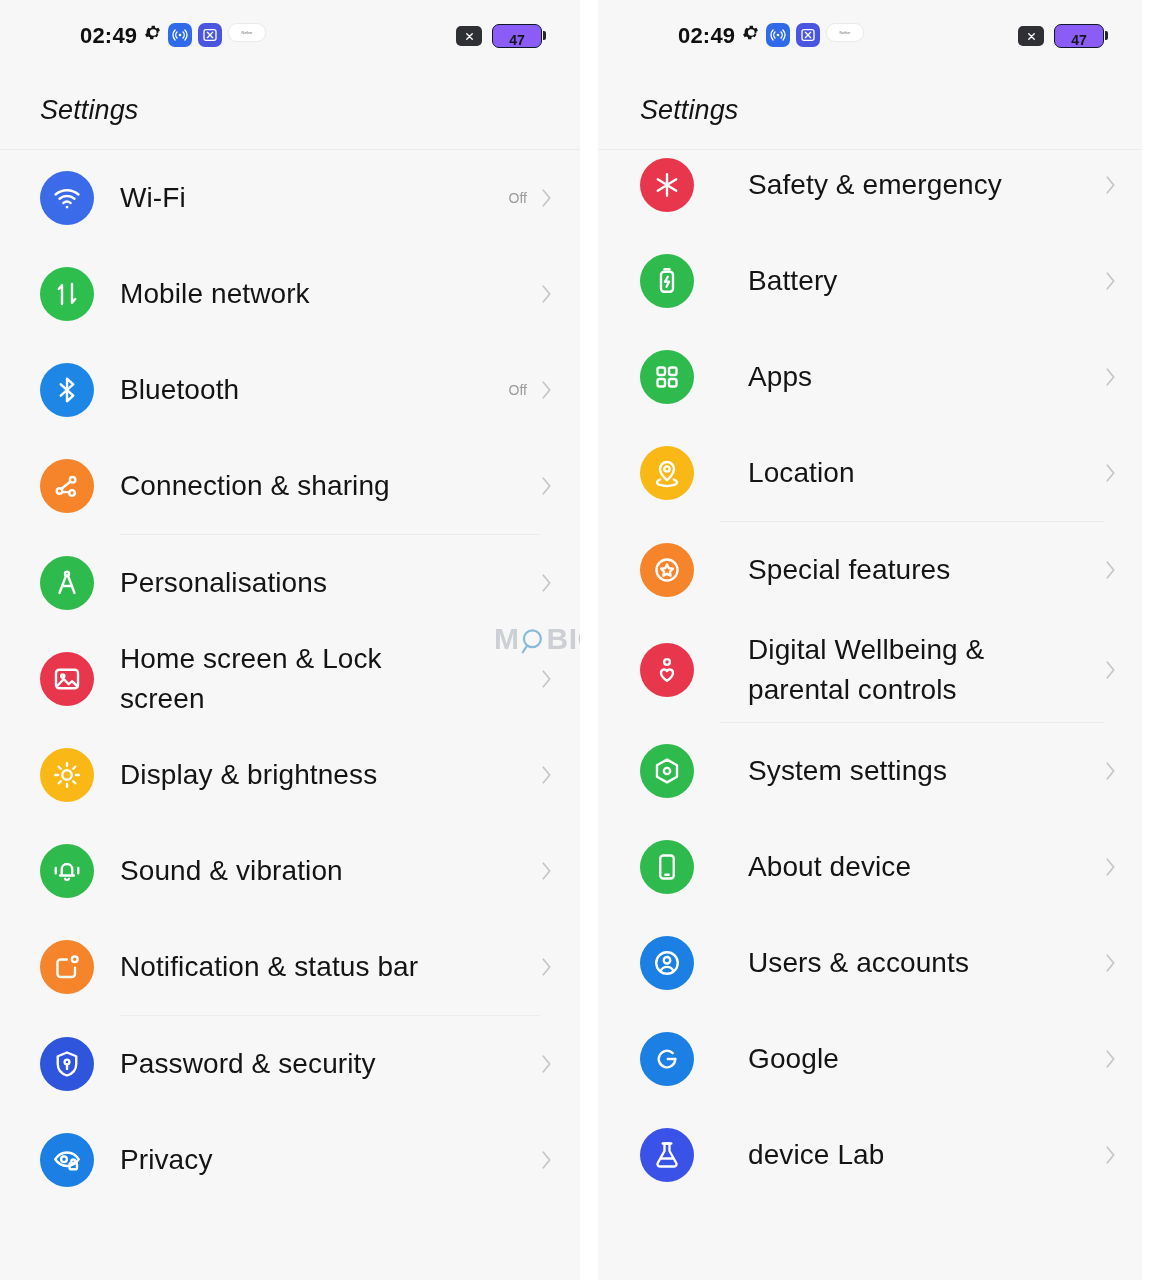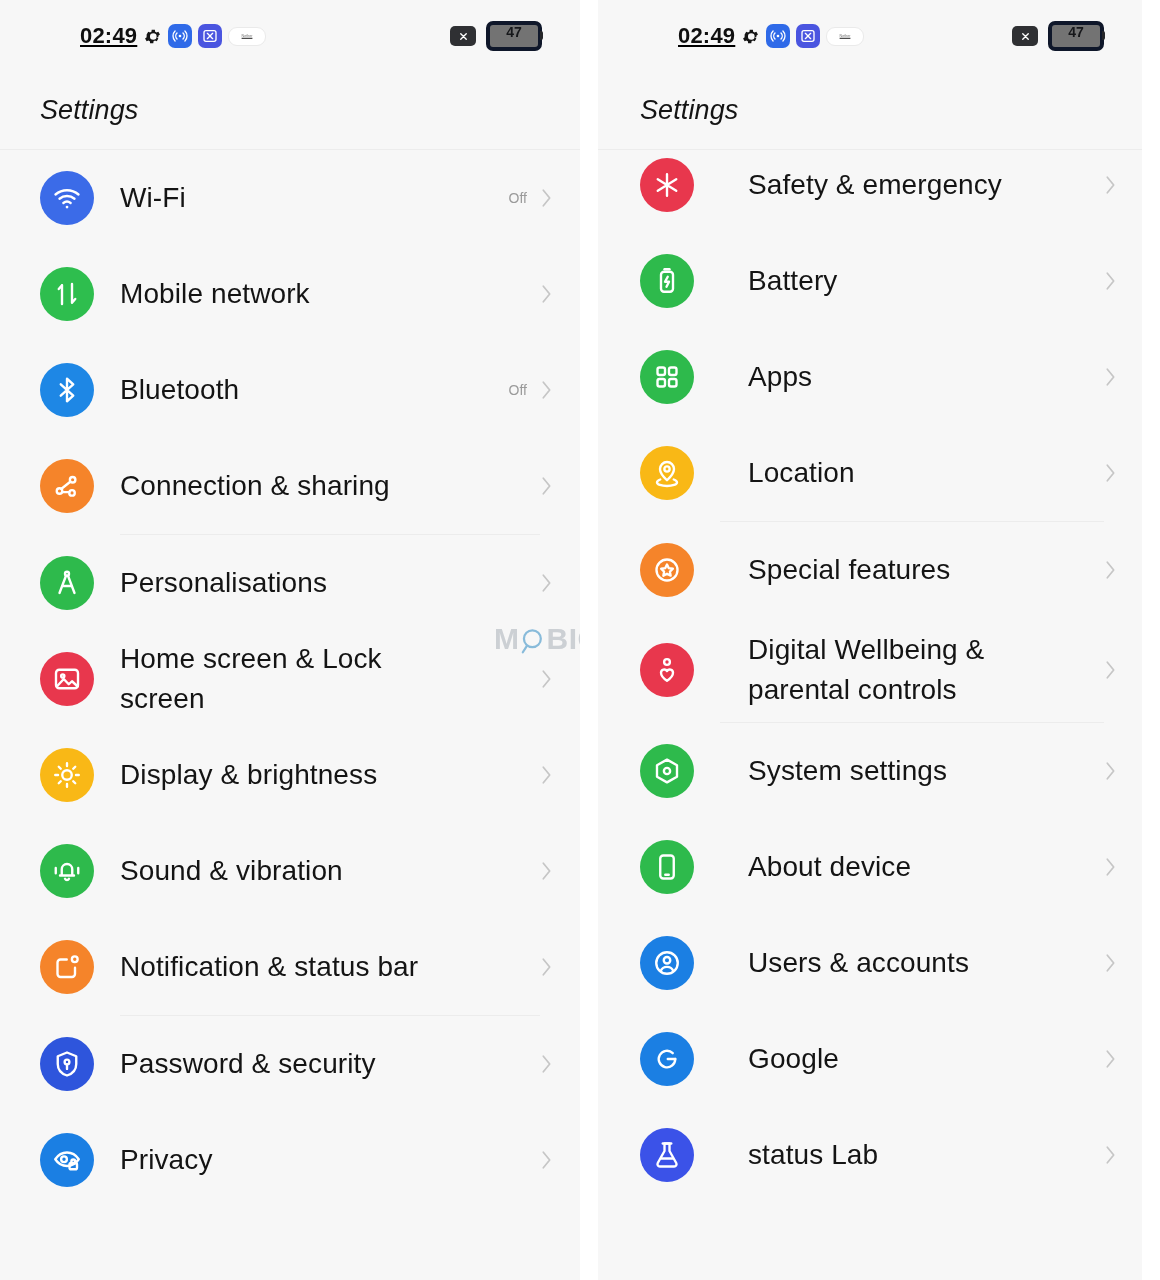--- a/index.html
+++ b/index.html
@@ -18,21 +18,21 @@
   }
   .panel.right{border-left:18px solid #ffffff;width:562px;box-sizing:border-box;}
 
   
   .statusbar{
     height:72px;
     display:flex;align-items:center;
     padding:0 38px 0 0;
     position:relative;
   }
-  .sb-left{display:flex;align-items:center;gap:6px;padding-left:80px;text-decoration:underline;}
+  .sb-left{display:flex;align-items:flex-start;gap:6px;padding-left:80px;}
   .sb-time{font-size:22px;font-weight:700;color:#101010;letter-spacing:.2px;}
   .sb-right{margin-left:auto;display:flex;align-items:center;gap:10px;}
 
   .ic-gear{width:19px;height:19px;display:block;}
   .chip{
     width:24px;height:24px;border-radius:7px;
     display:flex;align-items:center;justify-content:center;
   }
   .chip.blue{background:#2f6ae8;}
   .chip.indigo{background:#4a55e0;}
@@ -46,23 +46,23 @@
   .pill span{
     font-size:4px;color:#6e6e6e;transform:scale(.9);
     white-space:nowrap;line-height:1;
   }
   .ic-mute{
     width:26px;height:20px;border-radius:5px;background:#2f3033;
     display:flex;align-items:center;justify-content:center;
   }
   .ic-mute svg{width:11px;height:11px;display:block;}
   .battery{
-    width:48px;height:22px;border:4px solid #0f172a;border-radius:7px;
-    display:flex;align-items:flex-start;justify-content:center;position:relative;
-    background:#737373;
+    width:48px;height:22px;border:1px solid #0f172a;border-radius:7px;
+    display:flex;align-items:flex-end;justify-content:center;position:relative;
+    background:#8b5cf6;
   }
   .battery:after{
     content:"";position:absolute;right:-5px;top:6px;width:3px;height:9px;
     background:#26272a;border-radius:0 2px 2px 0;
   }
   .battery span{font-size:14px;font-weight:700;color:#16171a;line-height:1;}
 
   
   .header{
     height:78px;display:flex;align-items:center;
@@ -557,21 +557,21 @@
           </span>
         </div>
         <div class="row">
           <span class="ico" style="background:#3b52e8">
             <svg viewBox="0 0 24 24" fill="none" stroke="#ffffff" stroke-width="1.9" stroke-linecap="round" stroke-linejoin="round">
               <path d="M10 2.8v6L4.6 18.4A1.9 1.9 0 0 0 6.3 21.2h11.4a1.9 1.9 0 0 0 1.7-2.8L14 8.8v-6Z"></path>
               <path d="M8.6 2.8h6.8"></path>
               <path d="M7.4 14.8h9.2"></path>
             </svg>
           </span>
-          <span class="label">status Lab</span>
+          <span class="label">device Lab</span>
           <span class="chev">
             <svg viewBox="0 0 12 22" fill="none" stroke="#c6c6c6" stroke-width="1.9" stroke-linecap="round" stroke-linejoin="round">
               <path d="m2.5 2.5 7 8.5-7 8.5"></path>
             </svg>
           </span>
         </div>
       </div>
   </div>
 </div>
 

